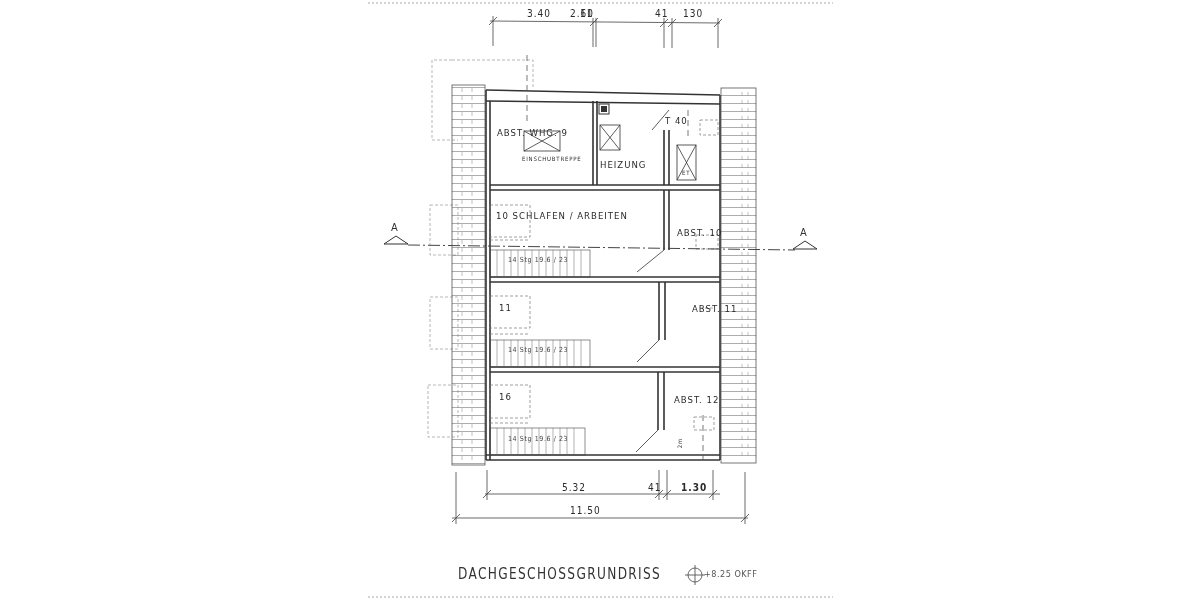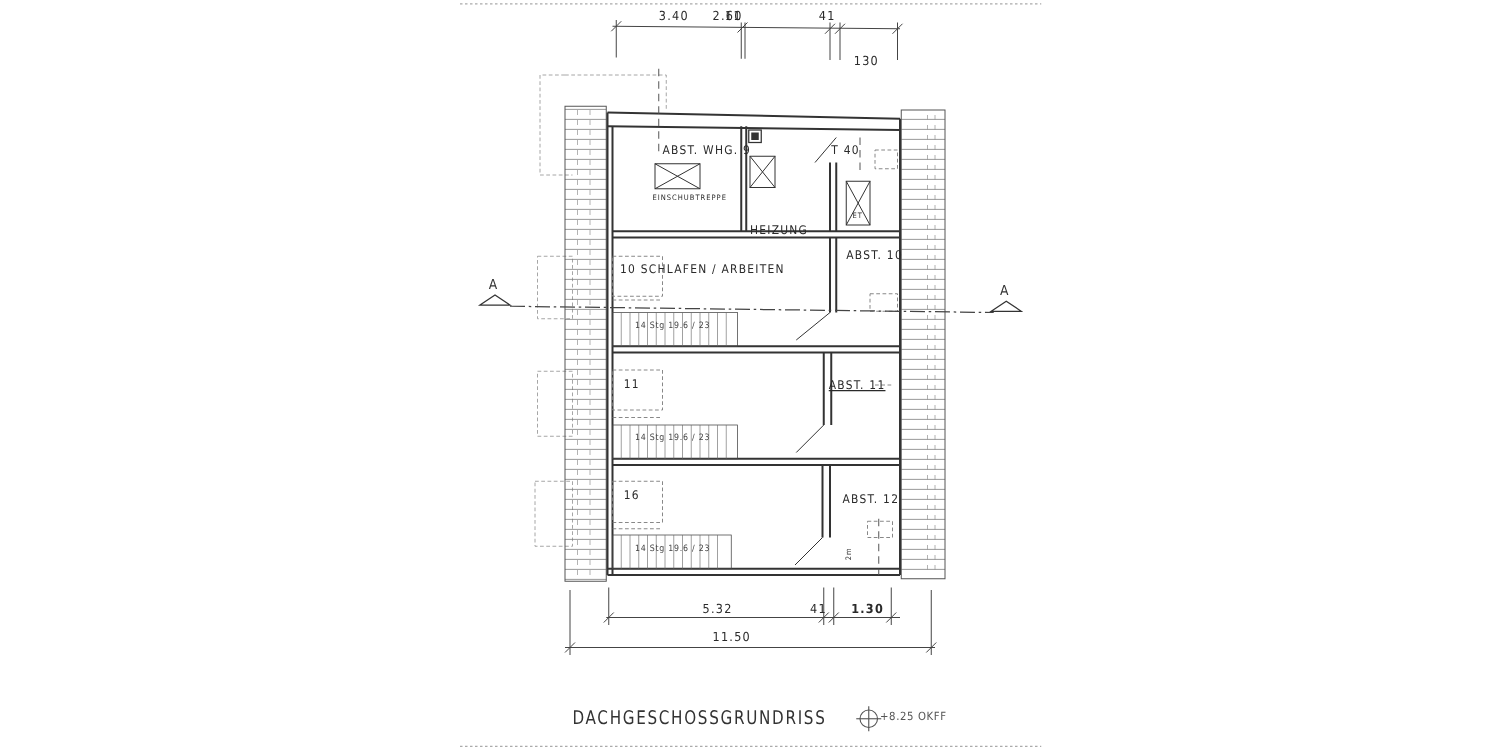--- a/index.html
+++ b/index.html
@@ -209,40 +209,40 @@
     <circle cx="695" cy="575" r="7"></circle>
     <line x1="685" y1="575" x2="705" y2="575"></line>
     <line x1="695" y1="565" x2="695" y2="585"></line>
   </g>
 </svg>
 
 <span class="lbl dim" style="left:527px;top:9px;">3.40</span>
 <span class="lbl dim" style="left:580px;top:9px;">11</span>
 <span class="lbl dim" style="left:570px;top:9px;">2.60</span>
 <span class="lbl dim" style="left:655px;top:9px;">41</span>
-<span class="lbl dim" style="left:683px;top:9px;margin-top:36px;">130</span>
+<span class="lbl dim" style="left:683px;top:9px;">130</span>
 
 <span class="lbl dim" style="left:562px;top:483px;">5.32</span>
 <span class="lbl dim" style="left:648px;top:483px;">41</span>
 <span class="lbl dim" style="left:681px;top:483px;font-weight:bold;">1.30</span>
 <span class="lbl dim" style="left:570px;top:506px;">11.50</span>
 
 <span class="lbl sect" style="left:391px;top:222px;">A</span>
 <span class="lbl sect" style="left:800px;top:227px;">A</span>
 
-<span class="lbl room" style="left:497px;top:116px;margin-left:33px;">ABST. WHG. 9</span>
+<span class="lbl room" style="left:497px;top:128px;">ABST. WHG. 9</span>
 <span class="lbl tiny" style="left:522px;top:156px;">EINSCHUBTREPPE</span>
-<span class="lbl room" style="left:600px;top:160px;margin-top:20px;">HEIZUNG</span>
+<span class="lbl room" style="left:600px;top:160px;">HEIZUNG</span>
 <span class="lbl room" style="left:665px;top:116px;">T 40</span>
 <span class="lbl tiny" style="left:682px;top:170px;">ET</span>
 
 <span class="lbl room" style="left:496px;top:211px;">10  SCHLAFEN / ARBEITEN</span>
-<span class="lbl room" style="left:677px;top:200px;text-align:right;">ABST. 10</span>
+<span class="lbl room" style="left:677px;top:228px;text-align:right;">ABST. 10</span>
 <span class="lbl room" style="left:499px;top:303px;">11</span>
-<span class="lbl room" style="left:663px;top:304px;text-decoration:underline;">ABST. 11</span>
+<span class="lbl room" style="left:692px;top:304px;">ABST. 11</span>
 <span class="lbl room" style="left:499px;top:392px;">16</span>
 <span class="lbl room" style="left:674px;top:395px;">ABST. 12</span>
 <span class="lbl tiny" style="left:675px;top:440px;transform:rotate(-90deg);">2m</span>
 
 <span class="lbl stair" style="left:508px;top:257px;">14 Stg 19.6 / 23</span>
 <span class="lbl stair" style="left:508px;top:347px;">14 Stg 19.6 / 23</span>
 <span class="lbl stair" style="left:508px;top:436px;">14 Stg 19.6 / 23</span>
 
 <span class="lbl title" style="left:458px;top:567px;">DACHGESCHOSSGRUNDRISS</span>
 <span class="lbl elev" style="left:704px;top:570px;">+8.25 OKFF</span>

